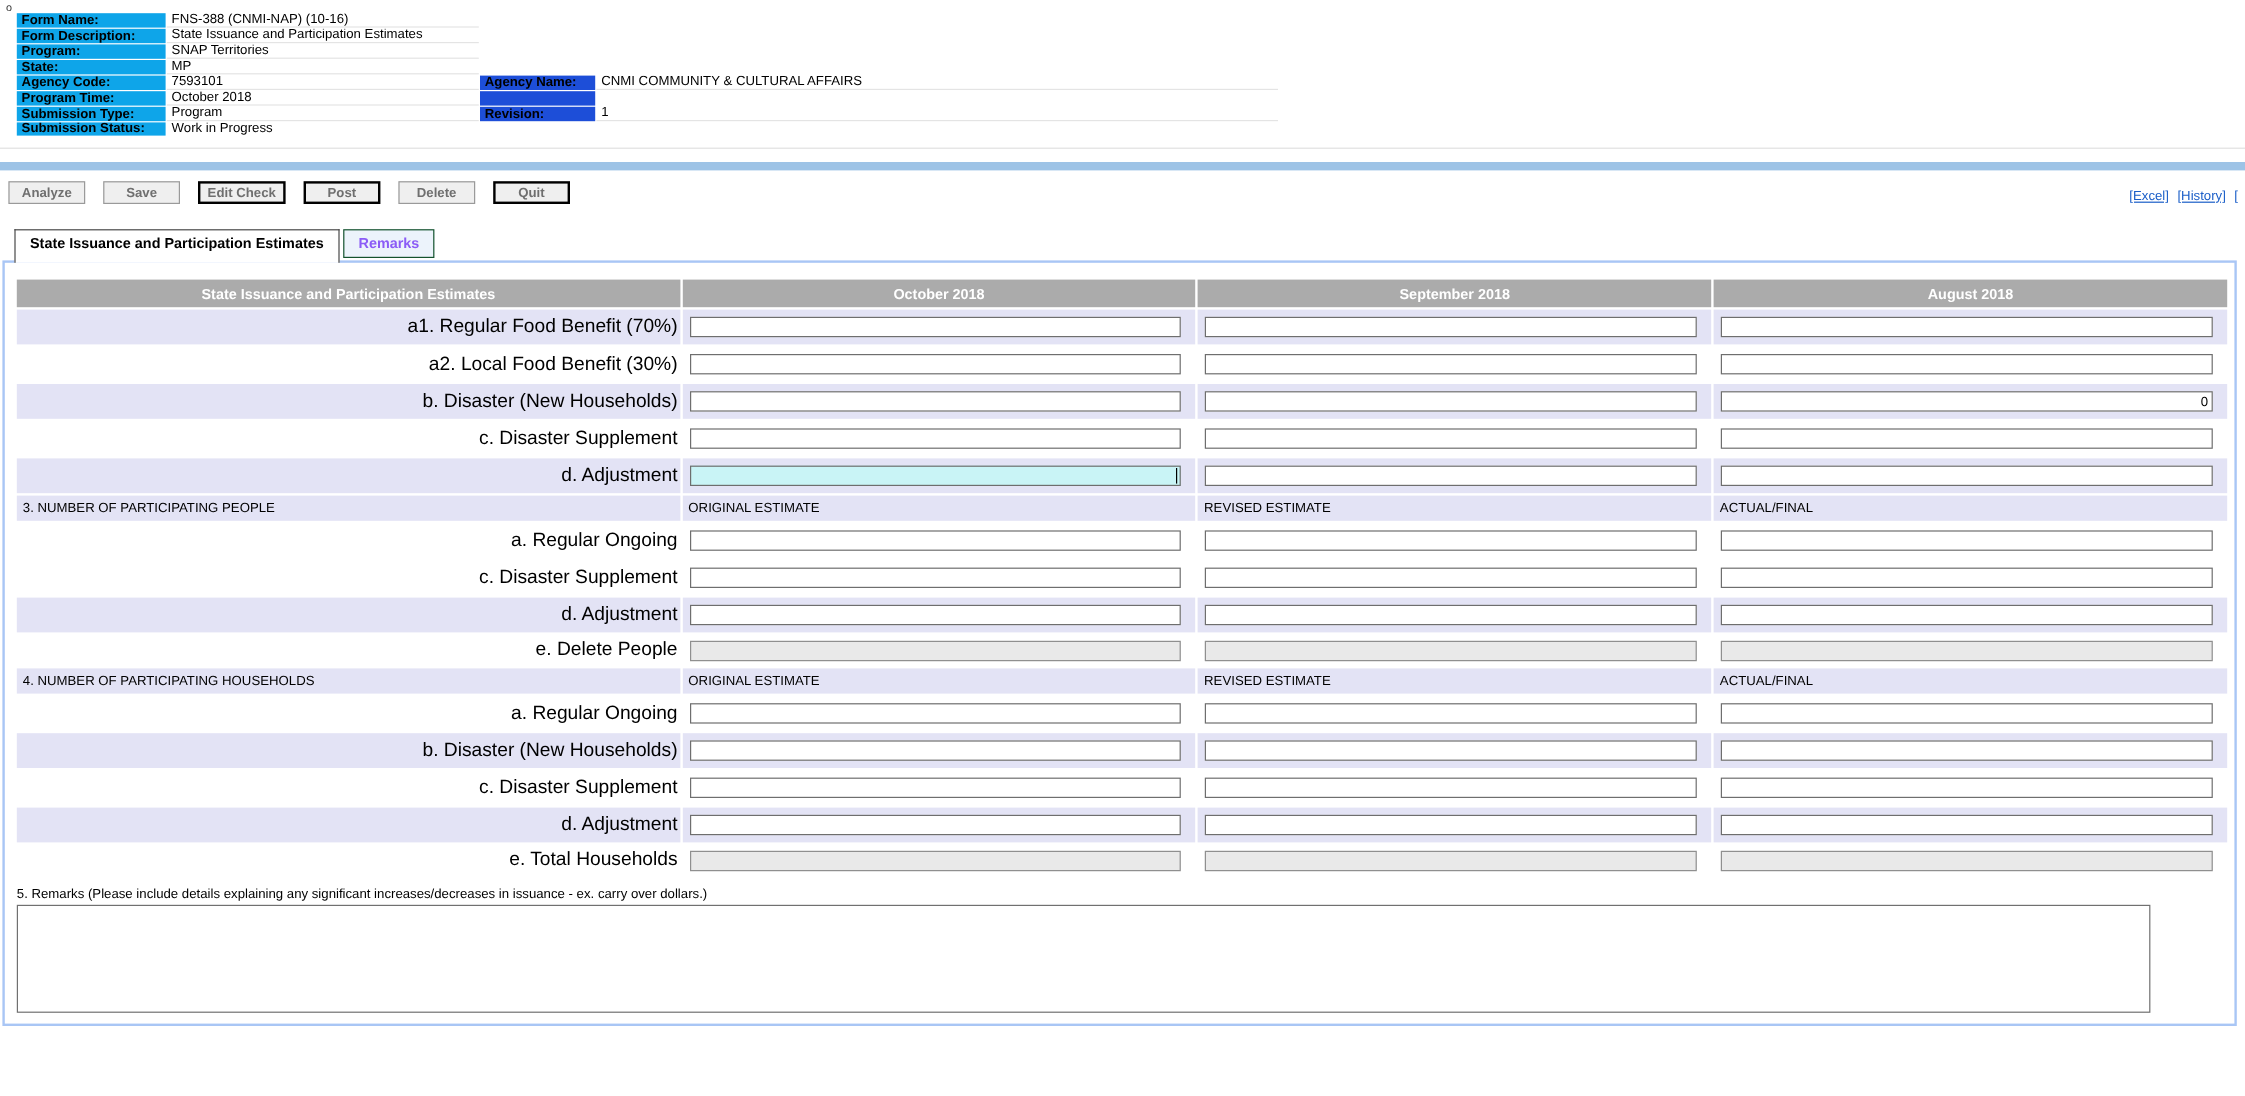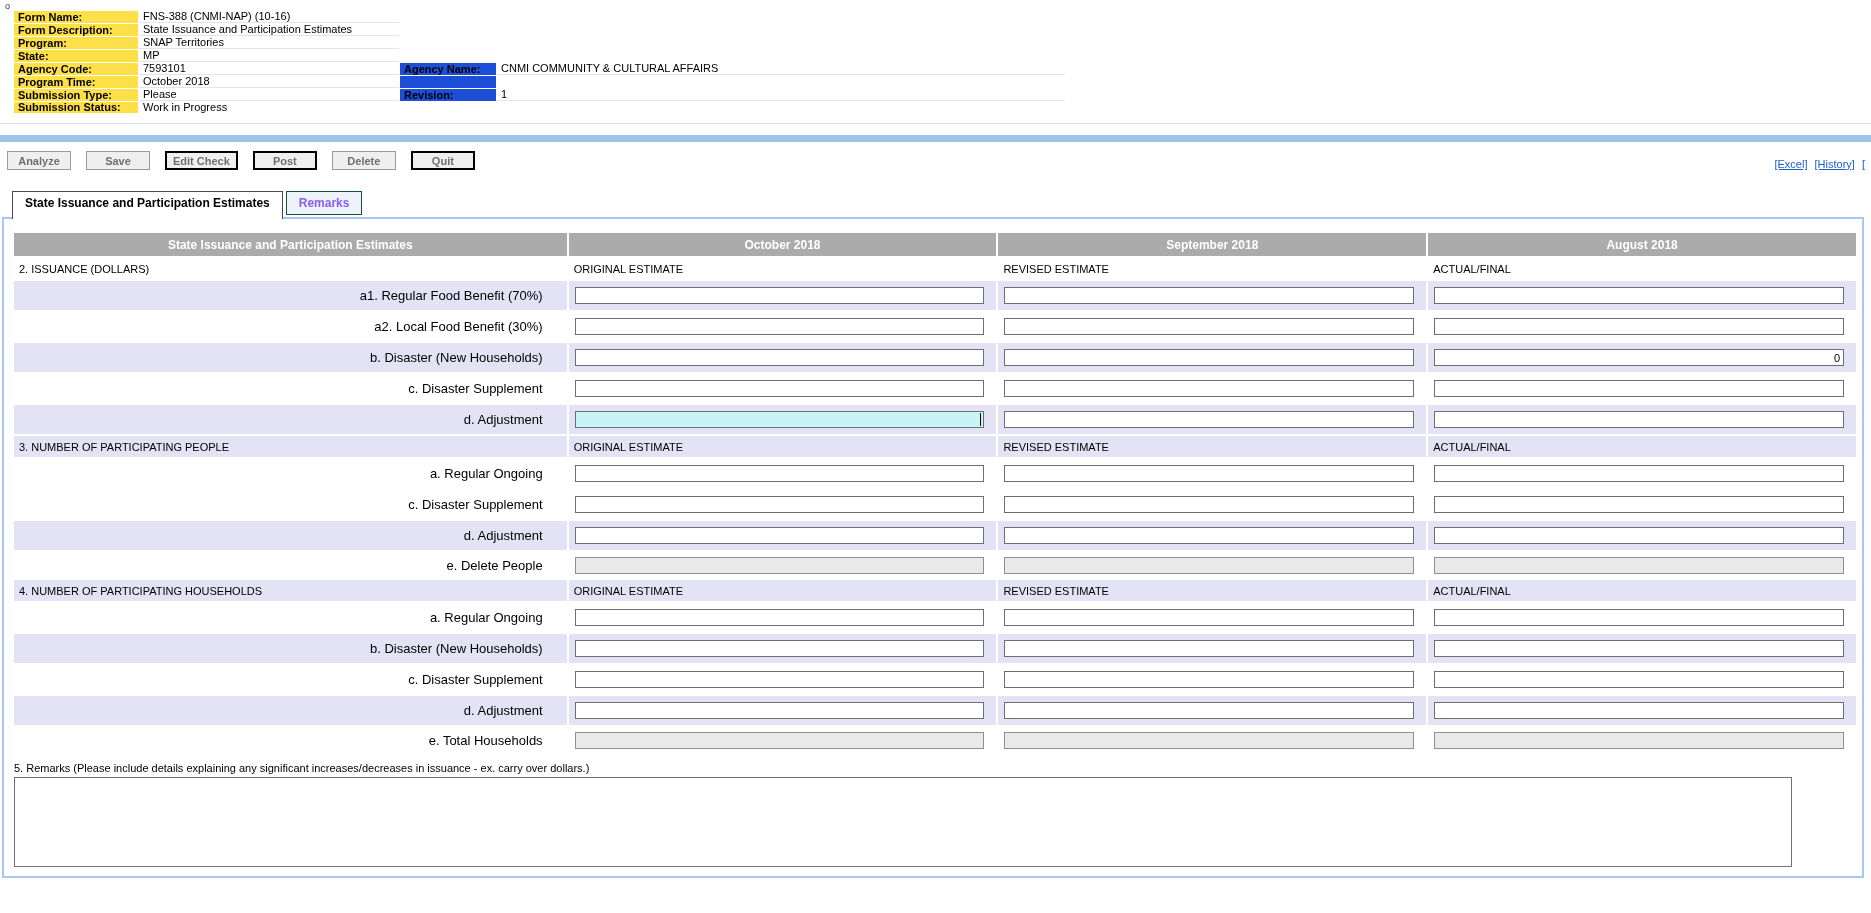--- a/index.html
+++ b/index.html
@@ -1,21 +1,21 @@
 <!DOCTYPE html>
 <html><head>
 <meta charset="utf-8">
 <style>
   html,body{margin:0;padding:0;background:#fff;color:#000;font-family:"Liberation Sans",sans-serif;}
   .stray{position:absolute;top:1px;left:5px;font-size:9px;color:#333;}
 
   
   table.hdr{margin:10px 0 0 13px;border-collapse:separate;border-spacing:1px;font-size:11px;table-layout:fixed;}
   table.hdr td{height:11px;line-height:11px;padding:0 4px;white-space:nowrap;vertical-align:middle;overflow:hidden;}
-  td.hl{background:#fde047;font-weight:bold;width:116px;}
+  td.hl{background:#0ea5e9;font-weight:bold;width:116px;}
   td.hv{width:252px;border-bottom:1px solid #E4E4E4;}
   td.hv.nob{border-bottom:none;}
   td.hl2{background:#1d4ed8;font-weight:bold;width:88px;}
   td.hv2{width:560px;border-bottom:1px solid #E4E4E4;margin-left:36px;}
   td.hv2.nob{border-bottom:none;}
   td.empty{background:transparent;}
 
   .gline{height:1px;background:#E0E0E0;margin-top:9px;}
   .bbar{height:7px;background:#9DC3E6;margin-top:11px;}
 
@@ -36,21 +36,21 @@
   
   .panel{margin:0 7px 4px 2px;border:2px solid #A9C6F5;background:#fff;padding:12px 4px 9px 8px;position:relative;z-index:1;}
 
   
   table.grid{width:100%;border-collapse:separate;border-spacing:2px;table-layout:fixed;}
   table.grid th{background:#ABABAB;color:#fff;font-size:12px;font-weight:bold;height:21px;text-align:center;overflow:hidden;}
   table.grid td{overflow:hidden;}
   tr.lav>td{background:#E3E3F5;}
   tr.white>td{background:#FFFFFF;}
   tr.sec>td{height:19px;font-size:11px;text-align:left;padding-left:5px;vertical-align:middle;}
-  td.rlabel{text-align:right;padding-right:24px;font-size:13px;height:27px;vertical-align:middle;}
+  td.rlabel{text-align:right;padding-right:2px;font-size:16px;height:27px;vertical-align:middle;}
   td.icell{height:27px;vertical-align:middle;}
   tr.erow td.rlabel, tr.erow td.icell{height:24px;}
   td.icell input{display:block;box-sizing:border-box;width:calc(100% - 16px);margin:0 11px 0 5px;height:17px;
                  border:1px solid #6E6E6E;background:#fff;font-family:inherit;font-size:11px;text-align:right;padding:0 3px;}
   td.icell input.ro{background:#E9E9E9;border:1px solid #8F8F8F;}
   td.icell input.focus{background:#C9F4F6;}
   .caretwrap{position:relative;display:block;}
   .caret{position:absolute;right:14px;top:2px;width:1px;height:13px;background:#000;}
 
   
@@ -96,21 +96,21 @@
     <td class="hv2">CNMI COMMUNITY &amp; CULTURAL AFFAIRS</td>
   </tr>
   <tr>
     <td class="hl">Program Time:</td>
     <td class="hv">October 2018</td>
     <td class="hl2"></td>
     <td class="hv2 nob"></td>
   </tr>
   <tr>
     <td class="hl">Submission Type:</td>
-    <td class="hv">Please</td>
+    <td class="hv">Program</td>
     <td class="hl2">Revision:</td>
     <td class="hv2">1</td>
   </tr>
   <tr>
     <td class="hl">Submission Status:</td>
     <td class="hv nob">Work in Progress</td>
     <td class="empty"></td>
         <td class="empty"></td>
   </tr>
 </tbody>
@@ -147,26 +147,20 @@
         <col style="width:23.3%">
       </colgroup>
     <tbody>
         <tr>
       <th>State Issuance and Participation Estimates</th>
       <th>October 2018</th>
       <th>September 2018</th>
       <th>August 2018</th>
     </tr>
 
-    <tr class="sec white">
-      <td>2. ISSUANCE (DOLLARS)</td>
-      <td>ORIGINAL ESTIMATE</td>
-      <td>REVISED ESTIMATE</td>
-      <td>ACTUAL/FINAL</td>
-    </tr>
     <tr class="lav">
       <td class="rlabel">a1. Regular Food Benefit (70%)</td>
       <td class="icell">
             <input value="" style="">
           </td>
       <td class="icell">
             <input value="" style="">
           </td>
       <td class="icell">
             <input value="" style="">

